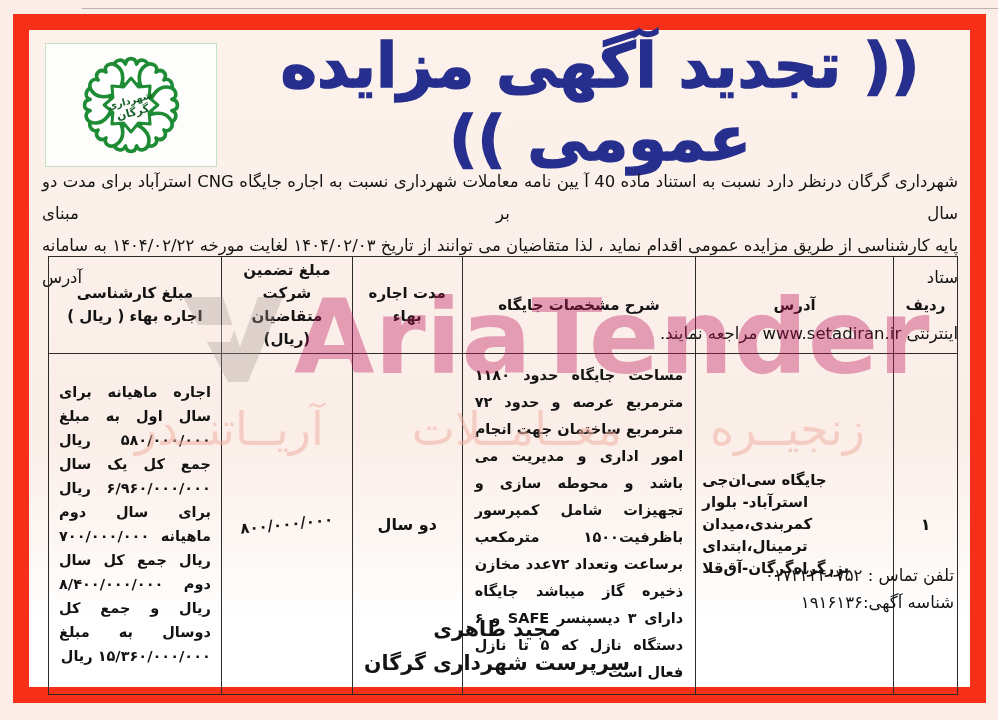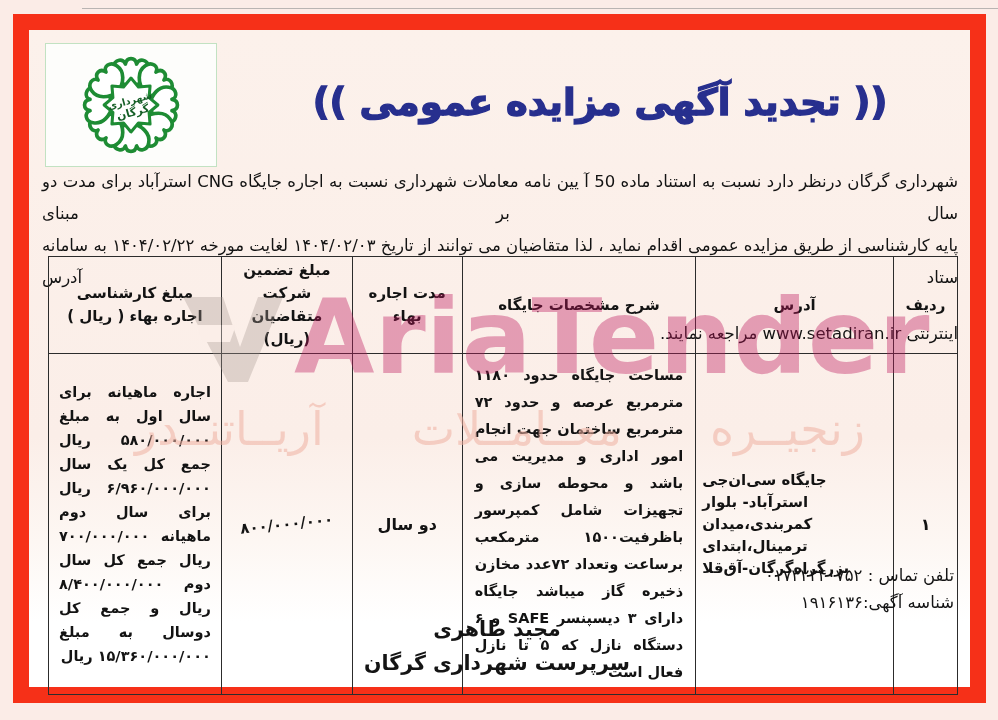--- a/index.html
+++ b/index.html
@@ -23,21 +23,21 @@
   .logo-box {
     position:absolute; left:45px; top:43px; width:172px; height:124px;
     background:#fdfdfb; border:1px solid #c2e2c2;
     display:flex; align-items:center; justify-content:center; z-index:2;
   }
 
   .title {
     position:absolute; left:250px; top:52px; width:700px; height:100px;
     display:flex; align-items:center; justify-content:center;
     direction:rtl; text-align:center;
-    font-size:37px; font-weight:bold; color:#272f8e;
+    font-size:62px; font-weight:bold; color:#272f8e;
     -webkit-text-stroke:1.4px #272f8e;
     letter-spacing:1px; z-index:2;
   }
 
   .intro {
     position:absolute; left:42px; top:166px; width:916px;
     direction:rtl; font-size:16.5px; line-height:32px; color:#131313;
     z-index:2; font-weight:500;
   }
   .intro .j { text-align:justify; text-align-last:justify; }
@@ -106,21 +106,21 @@
     <g transform="rotate(-15)" fill="#155f27" font-weight="bold" text-anchor="middle">
       <text x="0" y="-1" font-size="8">شهرداری</text>
       <text x="0" y="9" font-size="9">گرگان</text>
     </g>
   </svg>
 </div>
 
 <h1 class="title">(( تجدید آگهی مزایده عمومی ))</h1>
 
 <div class="intro">
-  <div class="j">شهرداری گرگان درنظر دارد نسبت به استناد ماده 50 آ یین نامه معاملات شهرداری نسبت به اجاره جایگاه CNG استرآباد برای مدت دو سال بر مبنای</div>
+  <div class="j">شهرداری گرگان درنظر دارد نسبت به استناد ماده 40 آ یین نامه معاملات شهرداری نسبت به اجاره جایگاه CNG استرآباد برای مدت دو سال بر مبنای</div>
   <div class="j">پایه کارشناسی از طریق مزایده عمومی اقدام نماید ، لذا متقاضیان می توانند از تاریخ ۱۴۰۴/۰۲/۰۳ لغایت مورخه ۱۴۰۴/۰۲/۲۲ به سامانه ستاد آدرس</div>
   <div class="r">اینترنتی www.setadiran.ir مراجعه نمایند.</div>
 </div>
 
 <table class="main-table">
   <colgroup>
     <col style="width:64px">
       <col style="width:198px">
       <col style="width:234px">
     <col style="width:110px">

